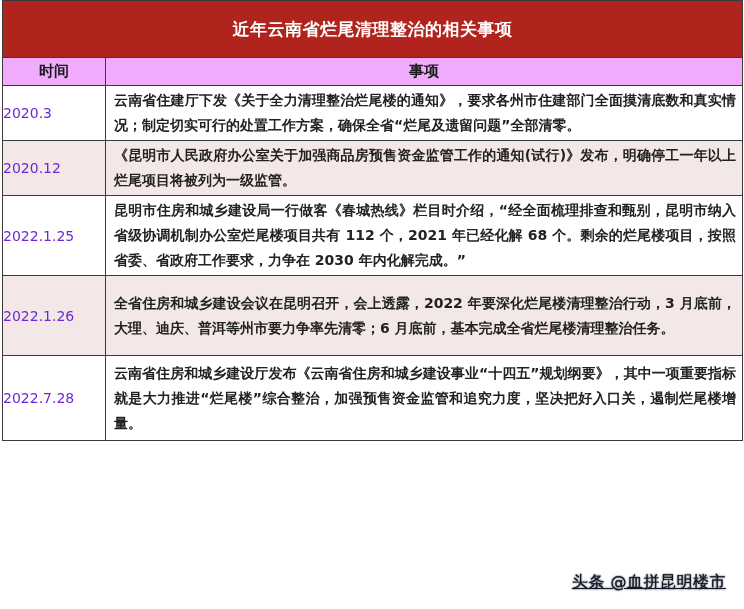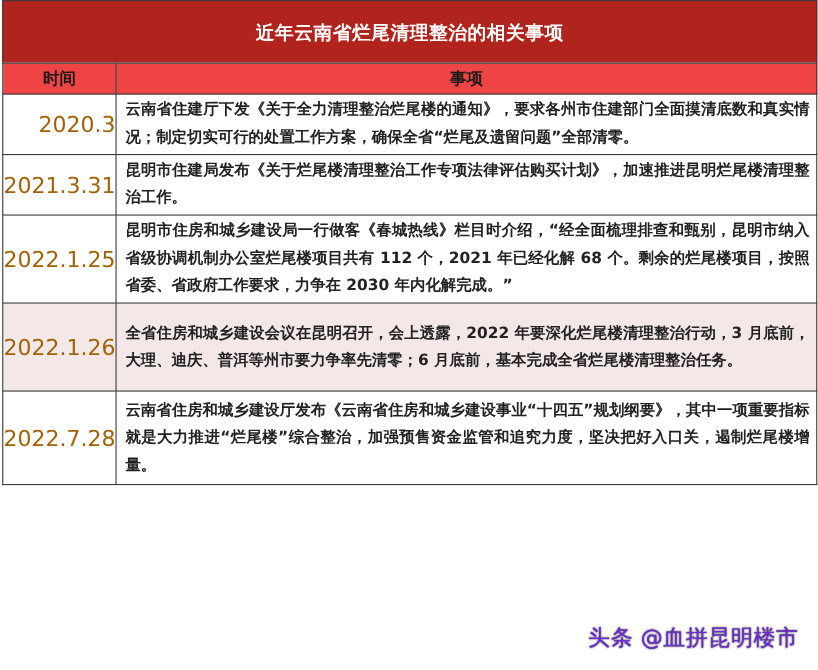--- a/index.html
+++ b/index.html
@@ -8,31 +8,32 @@
   .wrap { position:relative; width:744px; height:609px; padding:0 1px 0 2px; }
   .title {
     height:57px; background:#b0241d; color:#ffffff;
     display:flex; align-items:center; justify-content:center;
     font-size:17px; font-weight:bold; letter-spacing:0.5px;
     border:1px solid #3a3a3a; border-bottom:none;
   }
   table { width:100%; border-collapse:collapse; table-layout:fixed; }
   td, th { border:1px solid #3a3a3a; }
   th {
-    height:28px; background:#ef4444; font-size:15px; font-weight:bold;
+    height:28px; background:#f0abfc; font-size:15px; font-weight:bold;
     text-align:center; vertical-align:middle;
   }
-  td.date { text-align:right; vertical-align:middle; font-size:20px; color:#a16207; }
+  td.date { text-align:left; vertical-align:middle; font-size:14px; color:#6d28d9; }
   td.desc { font-size:14px; line-height:25px; padding:2px 6px 2px 8px; vertical-align:middle; text-align:justify; color:#222;font-weight:bold; }
   tr.alt td { background:#f3e8e7; }
   tr.plain td { background:#ffffff; }
   .watermark {
     position:absolute; right:18px; bottom:16px;
-    color:#6d28d9; font-size:20px; letter-spacing:0.5px;
+    color:#0f172a; font-size:16px; letter-spacing:0.5px;
     text-shadow: 0 0 2px #555, 0 0 1px #333;
+    text-decoration: underline;
   }
 </style>
 </head>
 <body>
 
 <div class="wrap">
   <div class="title">近年云南省烂尾清理整治的相关事项</div>
   <table>
     <colgroup>
         <col style="width:103px">
@@ -42,23 +43,23 @@
       <tr>
         <th>时间</th>
         <th>事项</th>
       </tr>
     </thead>
     <tbody>
       <tr class="plain" style="height:55px">
         <td class="date">2020.3</td>
         <td class="desc">云南省住建厅下发《关于全力清理整治烂尾楼的通知》，要求各州市住建部门全面摸清底数和真实情况；制定切实可行的处置工作方案，确保全省“烂尾及遗留问题”全部清零。</td>
       </tr>
-      <tr class="plain" style="height:55px">
-        <td class="date">2021.3.31</td>
-        <td class="desc">昆明市住建局发布《关于烂尾楼清理整治工作专项法律评估购买计划》，加速推进昆明烂尾楼清理整治工作。</td>
+      <tr class="alt" style="height:55px">
+        <td class="date">2020.12</td>
+        <td class="desc">《昆明市人民政府办公室关于加强商品房预售资金监管工作的通知(试行)》发布，明确停工一年以上烂尾项目将被列为一级监管。</td>
       </tr>
       <tr class="plain" style="height:80px">
         <td class="date">2022.1.25</td>
         <td class="desc">昆明市住房和城乡建设局一行做客《春城热线》栏目时介绍，“经全面梳理排查和甄别，昆明市纳入省级协调机制办公室烂尾楼项目共有 112 个，2021 年已经化解 68 个。剩余的烂尾楼项目，按照省委、省政府工作要求，力争在 2030 年内化解完成。”</td>
       </tr>
       <tr class="alt" style="height:80px">
         <td class="date">2022.1.26</td>
         <td class="desc">全省住房和城乡建设会议在昆明召开，会上透露，2022 年要深化烂尾楼清理整治行动，3 月底前，大理、迪庆、普洱等州市要力争率先清零；6 月底前，基本完成全省烂尾楼清理整治任务。</td>
       </tr>
       <tr class="plain" style="height:85px">

